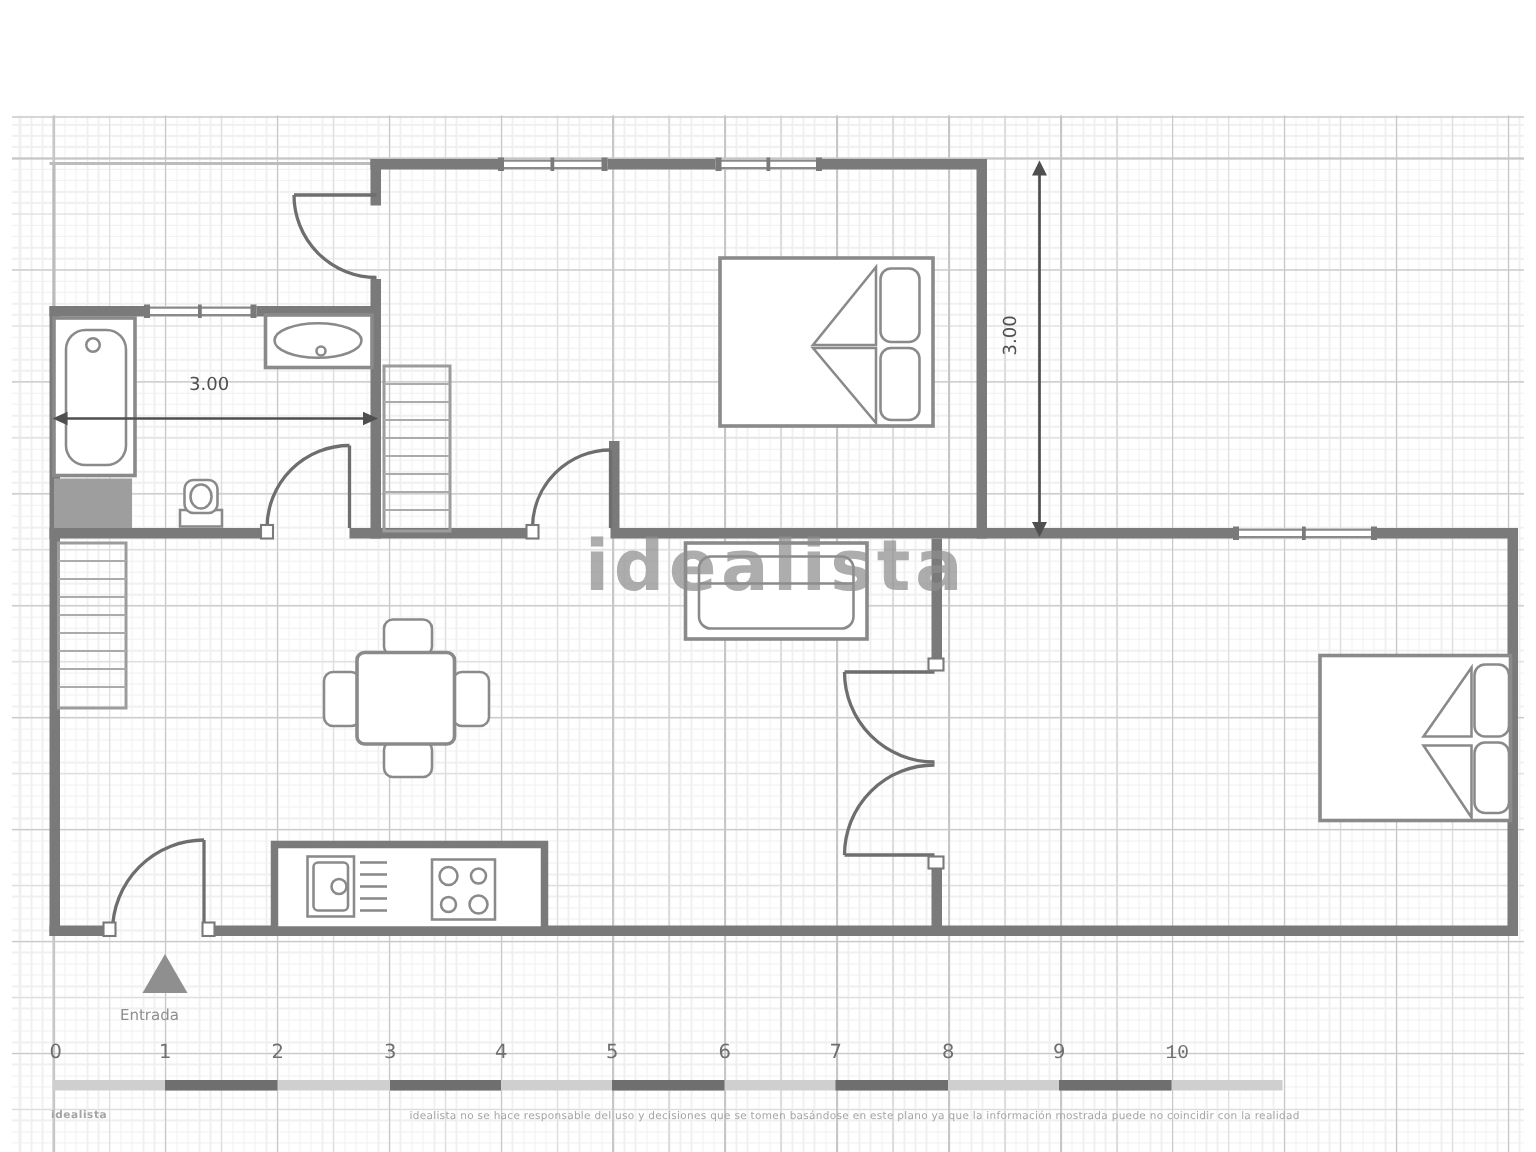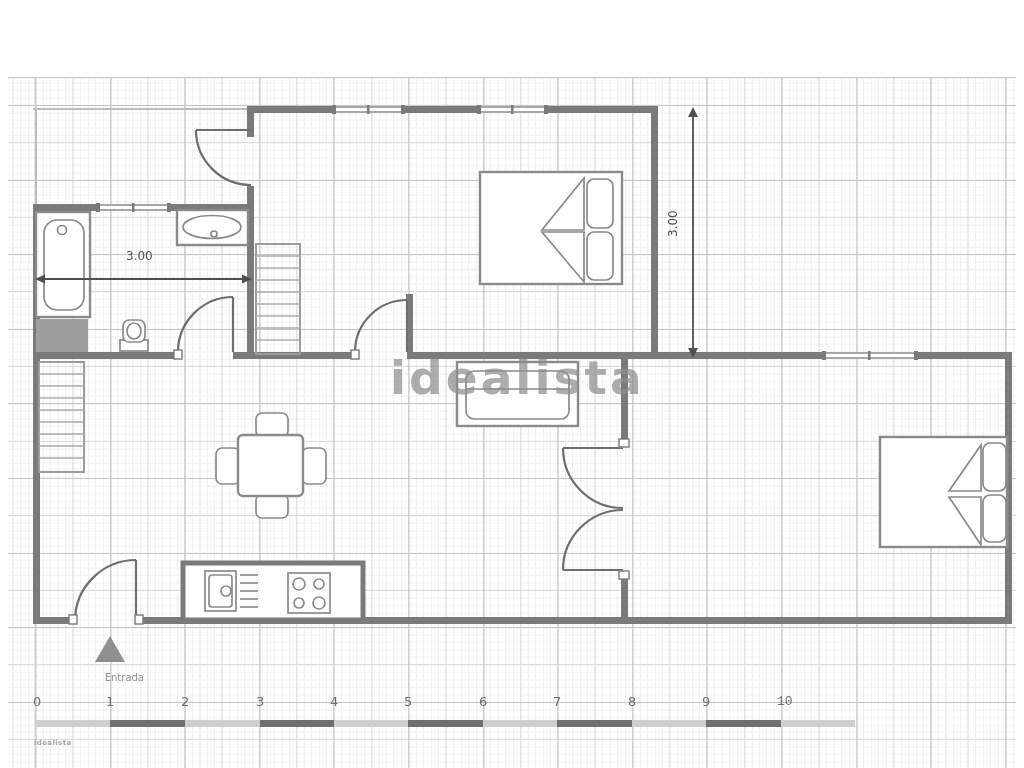--- a/index.html
+++ b/index.html
@@ -28,21 +28,21 @@
   .hatchline{stroke:#ababab;stroke-width:1.4;}
   .hatchbox{fill:none;stroke:#9c9c9c;stroke-width:2;}
   .counter{fill:#ffffff;stroke:var(--wall);stroke-width:5;}
   .dim{stroke:var(--dim);stroke-width:1.8;}
   .dimhead{fill:var(--dim);}
   .grayblock{fill:var(--block);}
   .label{position:absolute;color:var(--dim);font-size:12px;}
   .dimlabel-v{position:absolute;color:var(--dim);font-size:12px;transform:rotate(-90deg);transform-origin:center;}
   #watermark{position:absolute;left:390px;top:306px;font-size:47px;font-weight:bold;
              letter-spacing:3px;color:var(--watermark);opacity:0.72;}
-  #entrada-label{position:absolute;left:80px;top:628px;width:64px;text-align:right;
+  #entrada-label{position:absolute;left:80px;top:628px;width:64px;text-align:left;
                  font-size:10px;color:#8f8f8f;}
   .ruler-band{position:absolute;top:676px;height:7px;background:var(--ruler_light);}
   .ruler-seg{position:absolute;top:676px;height:7px;background:var(--ruler_dark);}
   .ruler-num{position:absolute;top:650px;width:26px;font-size:13px;color:var(--ruler_dark);}
   #footer-brand{position:absolute;left:34px;top:695px;font-size:7px;font-weight:bold;
                 color:var(--muted);letter-spacing:0.4px;}
   #footer-disclaimer{position:absolute;left:273px;top:696px;width:600px;font-size:7px;
                      color:var(--muted);letter-spacing:0.2px;white-space:nowrap;}
 </style>
 </head>
@@ -272,14 +272,15 @@
     <span class="ruler-num" style="left:330px;">4</span>
     <span class="ruler-num" style="left:404px;">5</span>
     <span class="ruler-num" style="left:479px;">6</span>
     <span class="ruler-num" style="left:553px;">7</span>
     <span class="ruler-num" style="left:628px;">8</span>
     <span class="ruler-num" style="left:702px;">9</span>
     <span class="ruler-num" style="left:777px;font-family:Liberation Mono, monospace;">10</span>
   </div>
 
   <div id="footer-brand">idealista</div>
+  <div id="footer-disclaimer">idealista no se hace responsable del uso y decisiones que se tomen basándose en este plano ya que la información mostrada puede no coincidir con la realidad</div>
 
 </div>
 
 </body></html>

